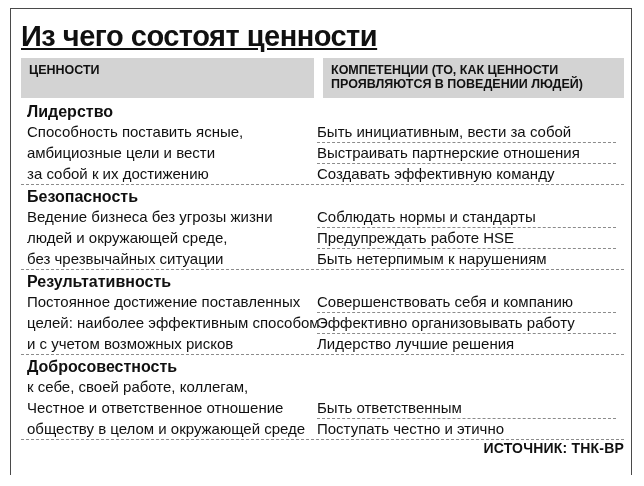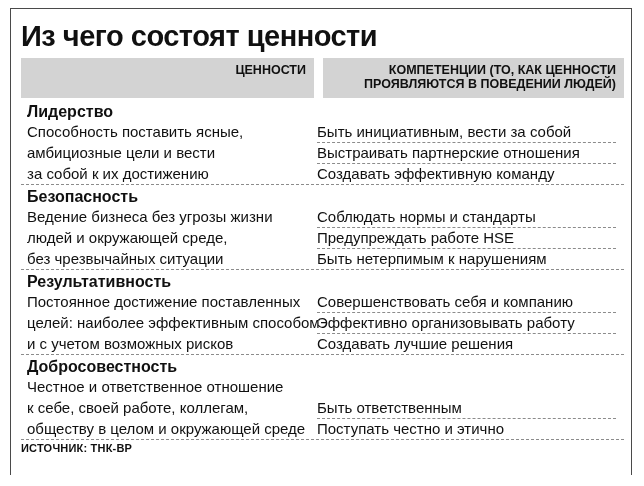--- a/index.html
+++ b/index.html
@@ -10,42 +10,42 @@
   }
   html,body{width:644px;height:486px;margin:0;padding:0;background:#fff;overflow:hidden;}
   body{font-family:"Liberation Sans","DejaVu Sans",sans-serif;color:var(--text);}
   .frame{
     position:absolute;left:10px;top:8px;width:622px;height:467px;
     border:1px solid var(--frame);border-bottom:none;
     padding:12px 7px 0 10px;box-sizing:border-box;background:#fff;
   }
   h1{
     font-size:29px;line-height:30px;font-weight:bold;margin:0 0 7px 0;
-    letter-spacing:-0.5px;white-space:nowrap;
+    letter-spacing:-0.5px;white-space:nowrap;text-decoration:underline;
   }
   .head-row{display:flex;gap:9px;}
   .head-cell{
     background:var(--header-bg);height:40px;box-sizing:border-box;
-    padding:5px 8px;font-weight:bold;font-size:12.5px;line-height:14px;text-align:right;
+    padding:5px 8px;font-weight:bold;font-size:12.5px;line-height:14px;
   }
   .head-left{width:293px;}
   .head-right{flex:1;}
   #sections{margin-top:2px;}
   .section{display:flex;border-bottom:1px dashed var(--dash);padding-top:3px;align-items:flex-end;}
   .col-left{width:296px;box-sizing:border-box;padding-left:6px;flex-shrink:0;}
   .value-name{font-size:16px;font-weight:bold;line-height:18px;white-space:nowrap;}
   .desc-line{font-size:15px;line-height:21px;white-space:nowrap;}
   .col-right{flex:1;margin-top:4px;padding-right:8px;}
   .item{
     font-size:15px;line-height:17px;padding:1px 0 2px;
     border-bottom:1px dashed var(--dash);white-space:nowrap;
   }
   .item:last-child{border-bottom:none;}
   .source{
-    font-size:11px;font-weight:bold;line-height:10px;
+    text-align:right;font-size:14px;font-weight:bold;line-height:10px;
     margin-top:3px;letter-spacing:0.2px;
   }
 </style>
 </head>
 <body>
 
 <div class="frame">
   <h1>Из чего состоят ценности</h1>
 
   <div class="head-row">
@@ -91,30 +91,30 @@
       <div class="value-name">Результативность</div>
       <div>
             <div class="desc-line">Постоянное достижение поставленных</div>
             <div class="desc-line">целей: наиболее эффективным способом</div>
             <div class="desc-line">и с учетом возможных рисков</div>
           </div>
     </div>
     <div class="col-right">
           <div class="item">Совершенствовать себя и компанию</div>
           <div class="item">Эффективно организовывать работу</div>
-          <div class="item">Создавать лучшие решения</div>
+          <div class="item">Лидерство лучшие решения</div>
         </div>
   </div>
 
   <div class="section">
     <div class="col-left">
       <div class="value-name">Добросовестность</div>
       <div>
+            <div class="desc-line">к себе, своей работе, коллегам,</div>
             <div class="desc-line">Честное и ответственное отношение</div>
-            <div class="desc-line">к себе, своей работе, коллегам,</div>
             <div class="desc-line">обществу в целом и окружающей среде</div>
           </div>
     </div>
     <div class="col-right">
           <div class="item">Быть ответственным</div>
           <div class="item">Поступать честно и этично</div>
         </div>
   </div>
 </div>
 

